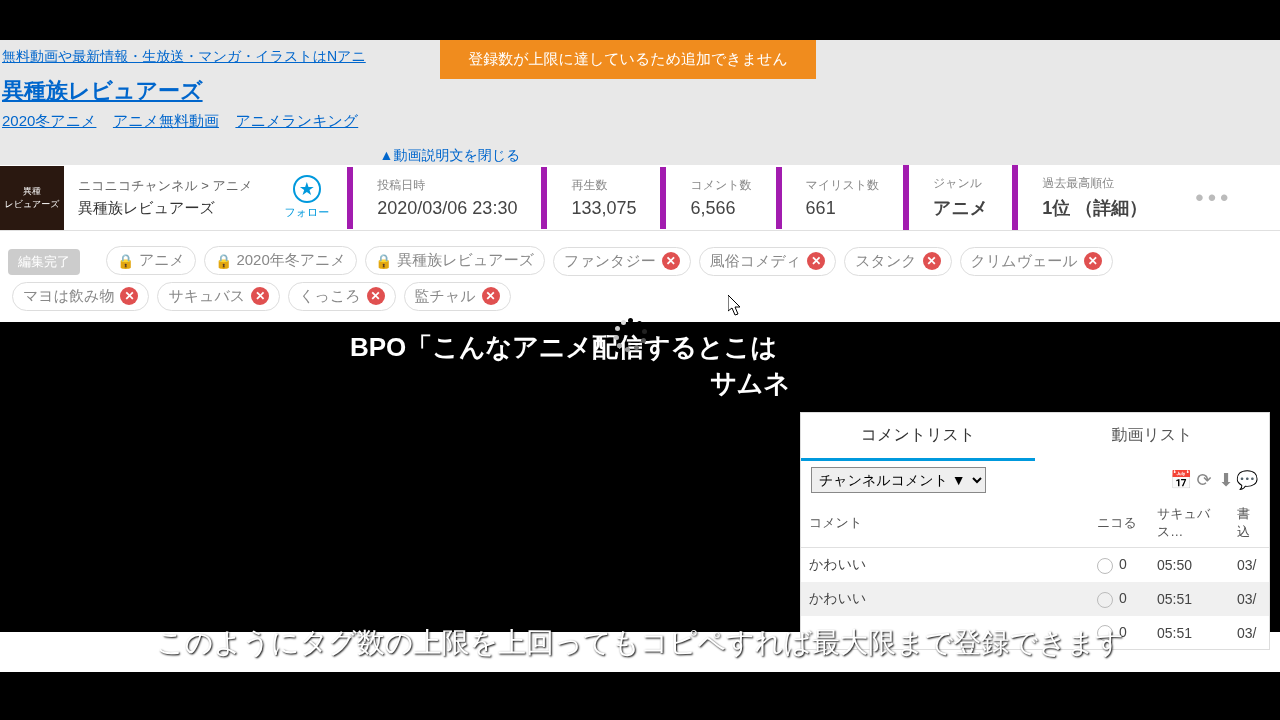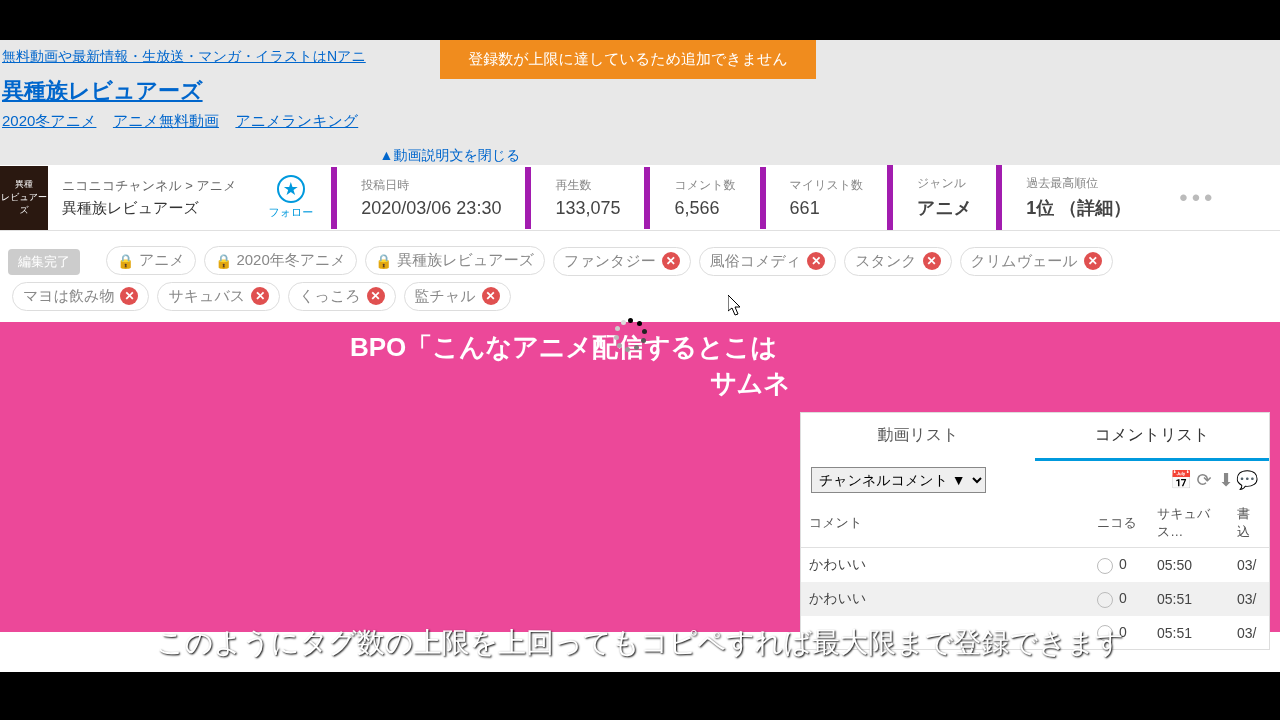--- a/index.html
+++ b/index.html
@@ -5,40 +5,40 @@
 * { margin: 0; padding: 0; box-sizing: border-box; font-family: "Hiragino Kaku Gothic Pro", "Meiryo", sans-serif; }
 body { width: 1280px; height: 720px; background: #000; overflow: hidden; position: relative; }
 .content-area { position: absolute; top: 40px; left: 0; right: 0; bottom: 48px; background: #fff; }
 .top-bar { background: #e8e8e8; padding: 4px 0 0 0; position: relative; }
 .nav-link-top { color: #0066cc; text-decoration: underline; font-size: 14px; padding: 4px 2px; display: inline-block; }
 .title-link { color: #0066cc; font-size: 22px; font-weight: bold; text-decoration: underline; display: block; padding: 6px 2px 2px; }
 .category-links { padding: 4px 2px 12px; }
 .category-links a { color: #0066cc; text-decoration: underline; font-size: 15px; margin-right: 12px; }
 .close-desc { color: #0066cc; font-size: 14px; text-align: center; padding-right: 380px; margin-top: 4px; }
 .info-bar { display: flex; background: #fff; border-bottom: 1px solid #e0e0e0; align-items: center; }
-.thumb { width: 48px; height: 64px; background: #2a1810; color: #fff; font-size: 9px; display: flex; align-items: center; justify-content: center; text-align: center; }
+.thumb { width: 64px; height: 64px; background: #2a1810; color: #fff; font-size: 9px; display: flex; align-items: center; justify-content: center; text-align: center; }
 .breadcrumb-cell { padding: 8px 14px; font-size: 13px; color: #666; }
 .breadcrumb-cell .series { color: #333; font-size: 15px; margin-top: 4px; }
 .follow-cell { text-align: center; padding: 4px 18px; }
 .follow-icon { width: 28px; height: 28px; border: 2px solid #0099dd; border-radius: 50%; display: inline-flex; align-items: center; justify-content: center; color: #0099dd; font-size: 18px; }
 .follow-label { color: #0099dd; font-size: 11px; margin-top: 2px; }
 .stat-cell { padding: 10px 24px; border-left: 6px solid #a21caf; }
 .stat-label { color: #888; font-size: 12px; }
 .stat-value { color: #444; font-size: 18px; margin-top: 4px; }
 .more-cell { padding: 0 24px; color: #bbb; font-size: 24px; letter-spacing: 4px; }
 .tags-area { padding: 12px 8px 8px; background: #fff; position:relative; }
 .edit-done { background: #ccc; color: #fff; font-size: 13px; padding: 4px 10px; border-radius: 4px; display: inline-block; margin-right: 18px; }
 .tag { display: inline-flex; align-items: center; background: #fff; border: 1px solid #ddd; border-radius: 16px; padding: 4px 10px; margin: 3px 4px; font-size: 15px; color: #888; }
 .tag .lock { color: #f0a030; margin-right: 4px; font-size: 14px; }
 .tag .remove { width: 18px; height: 18px; background: #e05050; color: #fff; border-radius: 50%; margin-left: 6px; font-size: 12px; display: inline-flex; align-items: center; justify-content: center; font-weight: bold; }
 .tag-input-row { display: flex; align-items: center; padding: 8px 100px 8px 100px; }
 .tag-input { flex: 0 0 400px; height: 38px; border: 1px solid #ddd; border-radius: 19px 0 0 19px; padding: 0 16px; font-size: 14px; }
 .tag-submit { height: 38px; background: #6bb8e8; color: #fff; border: none; padding: 0 28px; border-radius: 0 19px 19px 0; font-size: 15px; }
 .tag-hint { color: #999; font-size: 13px; margin-left: 16px; }
-.video-area { position: relative; height: 310px; background: #ec4899; }
+.video-area { position: relative; height: 310px; background: #000000; }
 .video-text { position: absolute; top: 8px; left: 350px; color: #fff; font-size: 26px; font-weight: bold; }
 .video-text2 { position: absolute; top: 44px; right: 490px; color: #fff; font-size: 26px; font-weight: bold; }
 .sidebar { position: absolute; right: 10px; top: 412px; width: 470px; background: #fff; border: 1px solid #ddd; }
 .side-tabs { display: flex; }
 .side-tab { flex: 1; text-align: center; padding: 12px; font-size: 16px; color: #555; border-bottom: 3px solid transparent; }
 .side-tab.active { border-bottom: 3px solid #0099dd; color: #333; }
 .side-toolbar { display: flex; align-items: center; padding: 6px 10px; gap: 0; }
 .side-toolbar select { font-size: 14px; padding: 3px; border: 1px solid #888; }
 .side-toolbar .spacer { flex: 1; }
 .tool-icon { width: 22px; height: 22px; color: #888; display:inline-flex; align-items:center; justify-content:center; font-size:18px; }
@@ -112,22 +112,22 @@
   </div>
 
   <div class="video-area">
     <div class="video-text">BPO「こんなアニメ配信するとこは</div>
     <div class="video-text2">サムネ</div>
   </div>
 </div>
 
 <div class="sidebar">
   <div class="side-tabs">
+    <div class="side-tab active">コメントリスト</div>
     <div class="side-tab">動画リスト</div>
-    <div class="side-tab active">コメントリスト</div>
   </div>
   <div class="side-toolbar">
     <select><option>チャンネルコメント ▼</option></select>
     <div class="spacer"></div>
     <span class="tool-icon">📅</span>
     <span class="tool-icon">⟳</span>
     <span class="tool-icon">⬇</span>
     <span class="tool-icon">💬</span>
   </div>
   <table class="comment-table">

